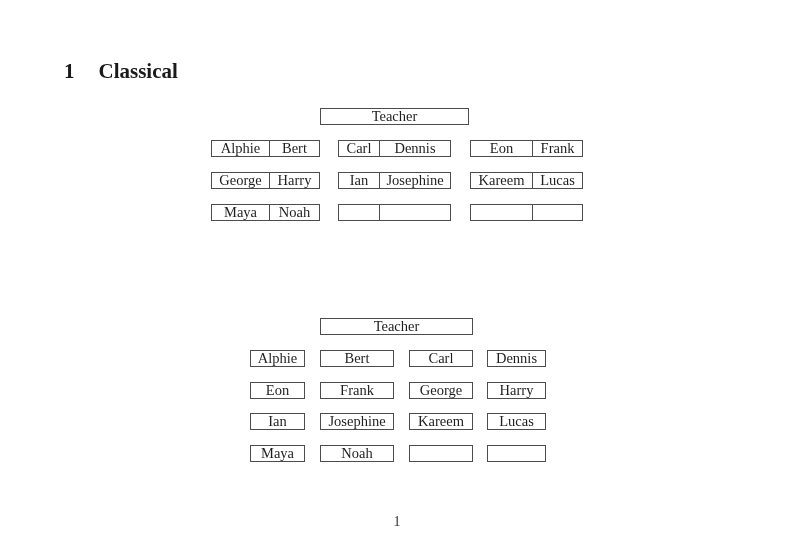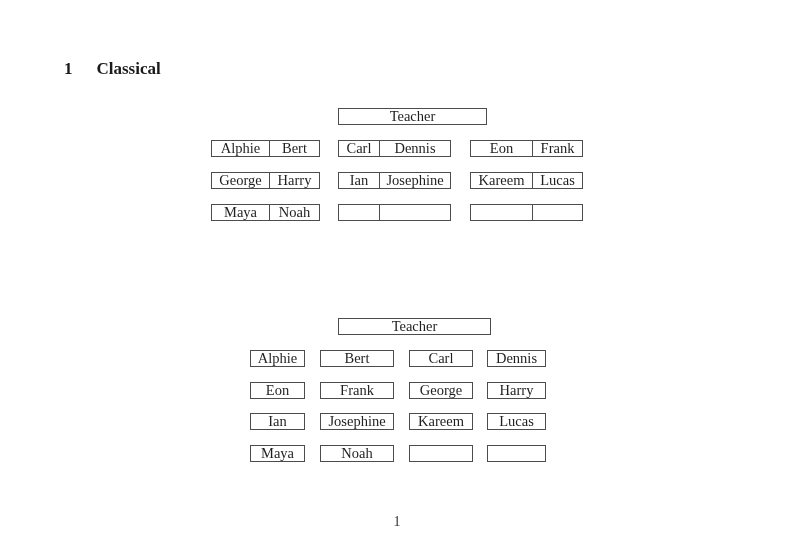--- a/index.html
+++ b/index.html
@@ -7,21 +7,21 @@
     position:relative;
     width:794px;height:560px;
     background:#ffffff;
     font-family:"Liberation Serif","DejaVu Serif",serif;
     color:#1f1f1f;
     overflow:hidden;
   }
   .sec{
     position:absolute;
     font-weight:700;
-    font-size:17px;
+    font-size:21px;
     line-height:1.15;
     white-space:nowrap;
     color:#1a1a1a;
   }
   .sec .title{margin-left:24px;}
   .box{
     position:absolute;
     box-sizing:border-box;
     height:17px;
     border:1px solid #4c4c4c;
@@ -31,21 +31,21 @@
     font-size:14.5px;
     line-height:1;
   }
   .single{align-items:center;justify-content:center;}
   .seat{
     display:flex;align-items:center;justify-content:center;
     height:100%;box-sizing:border-box;overflow:hidden;
   }
   .seat-l{flex:0 0 auto;}
   .seat-r{flex:1 1 auto;border-left:1px solid #4c4c4c;}
-  .teacher{align-items:center;justify-content:center;margin-left:18px;}
+  .teacher{align-items:center;justify-content:center;}
   .pagenum{
     position:absolute;left:0;right:0;top:514px;
     text-align:center;font-size:14px;color:#333;
   }
 </style>
 </head>
 <body>
 
 <div class="page">
 

